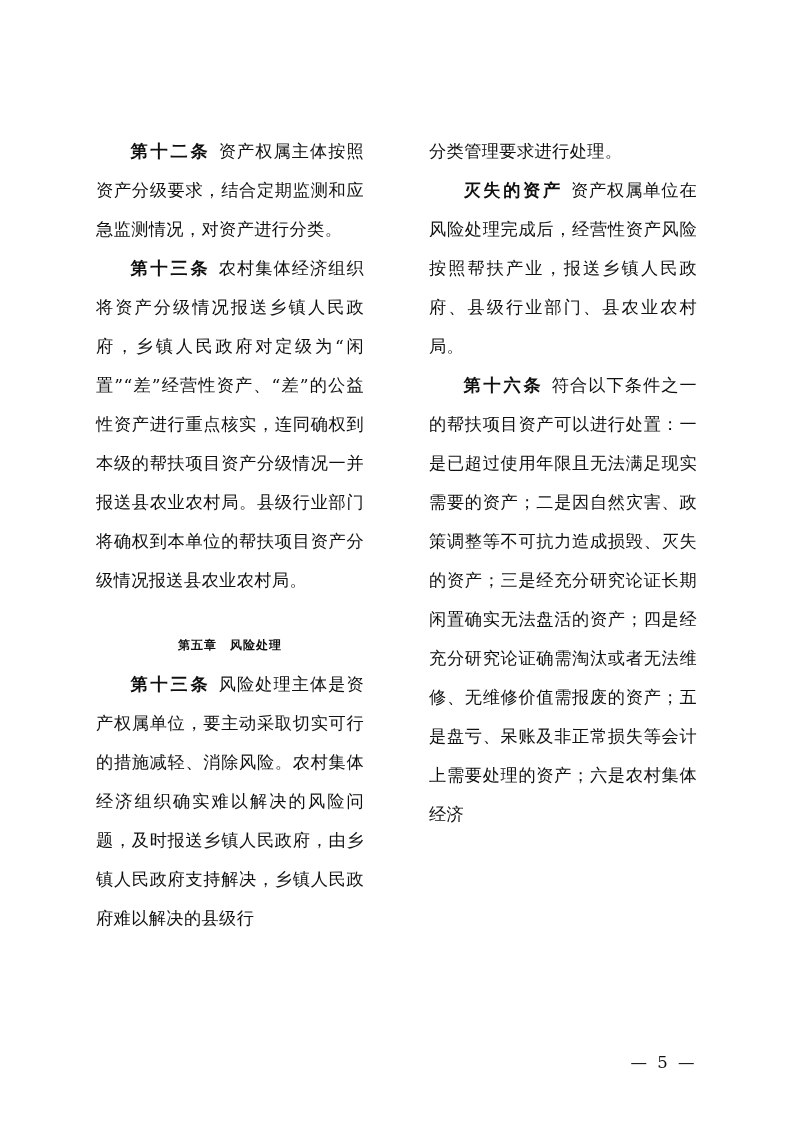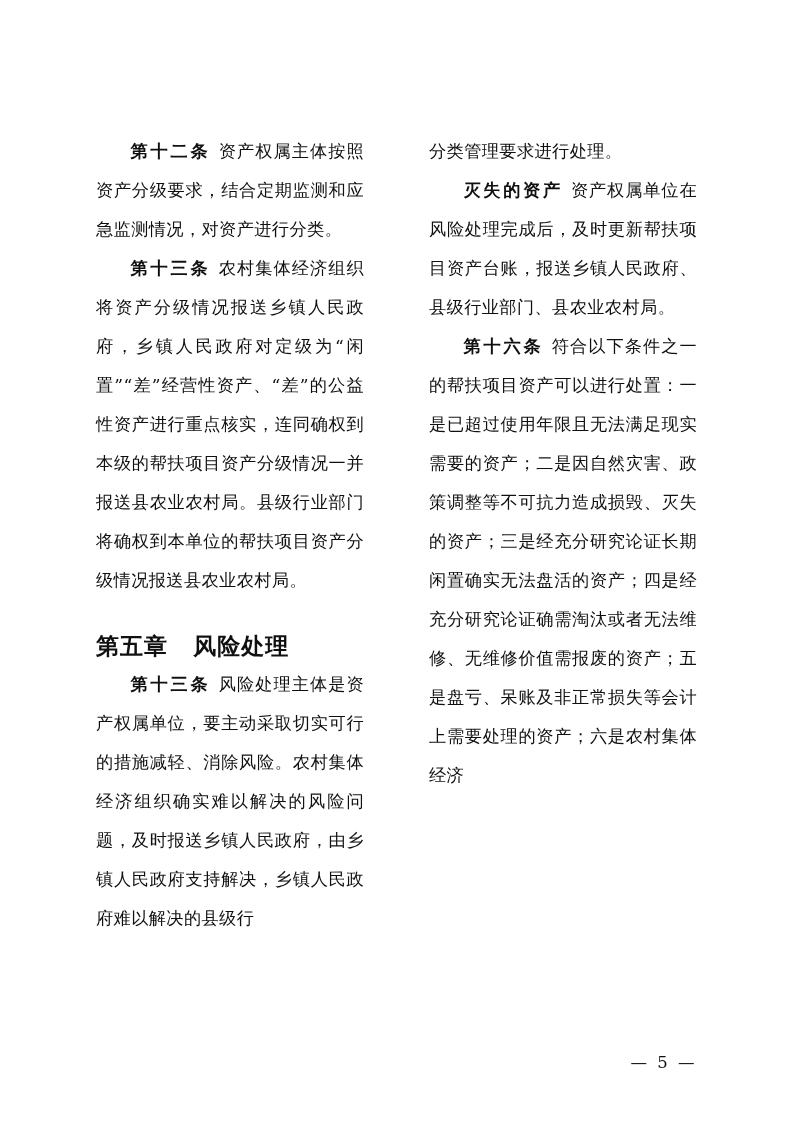--- a/index.html
+++ b/index.html
@@ -55,24 +55,24 @@
   .lead {
     font-weight: bold;
     letter-spacing: 2.2px;
   }
   .lead-space {
     display: inline-block;
     width: 0.45em;
   }
   h2.section-title {
     margin: 26px 0 0 0;
-    font-size: 23px;
+    font-size: 12px;
     line-height: 39px;
     font-weight: bold;
-    text-align: left;
+    text-align: center;
     letter-spacing: 1px;
   }
   .title-gap {
     display: inline-block;
     width: 1.1em;
   }
   .footer-right {
     position: absolute;
     right: 96px;
     bottom: 54px;
@@ -97,21 +97,21 @@
 
       <p class="para"><span class="lead">第十三条</span><span class="lead-space"></span><span>风险处理主体是资产权属单位，要主动采取切实可行的措施减轻、消除风险。农村集体经济组织确实难以解决的风险问题，及时报送乡镇人民政府，由乡镇人民政府支持解决，乡镇人民政府难以解决的县级行</span></p>
 
     </div>
 
     <div class="col col-right">
 
       <p class="para noindent"><span>分类管理要求进行处理。</span></p>
 
 
-      <p class="para"><span class="lead">灭失的资产</span><span class="lead-space"></span><span>资产权属单位在风险处理完成后，及时更新帮扶项目资产台账，报送乡镇人民政府、县级行业部门、县农业农村局。</span></p>
+      <p class="para"><span class="lead">灭失的资产</span><span class="lead-space"></span><span>资产权属单位在风险处理完成后，经营性资产风险按照帮扶产业，报送乡镇人民政府、县级行业部门、县农业农村局。</span></p>
 
       <p class="para"><span class="lead">第十六条</span><span class="lead-space"></span><span>符合以下条件之一的帮扶项目资产可以进行处置：一是已超过使用年限且无法满足现实需要的资产；二是因自然灾害、政策调整等不可抗力造成损毁、灭失的资产；三是经充分研究论证长期闲置确实无法盘活的资产；四是经充分研究论证确需淘汰或者无法维修、无维修价值需报废的资产；五是盘亏、呆账及非正常损失等会计上需要处理的资产；六是农村集体经济</span></p>
 
     </div>
 
   </div>
 
   <div class="footer-right">— 5 —</div>
 </div>
 

